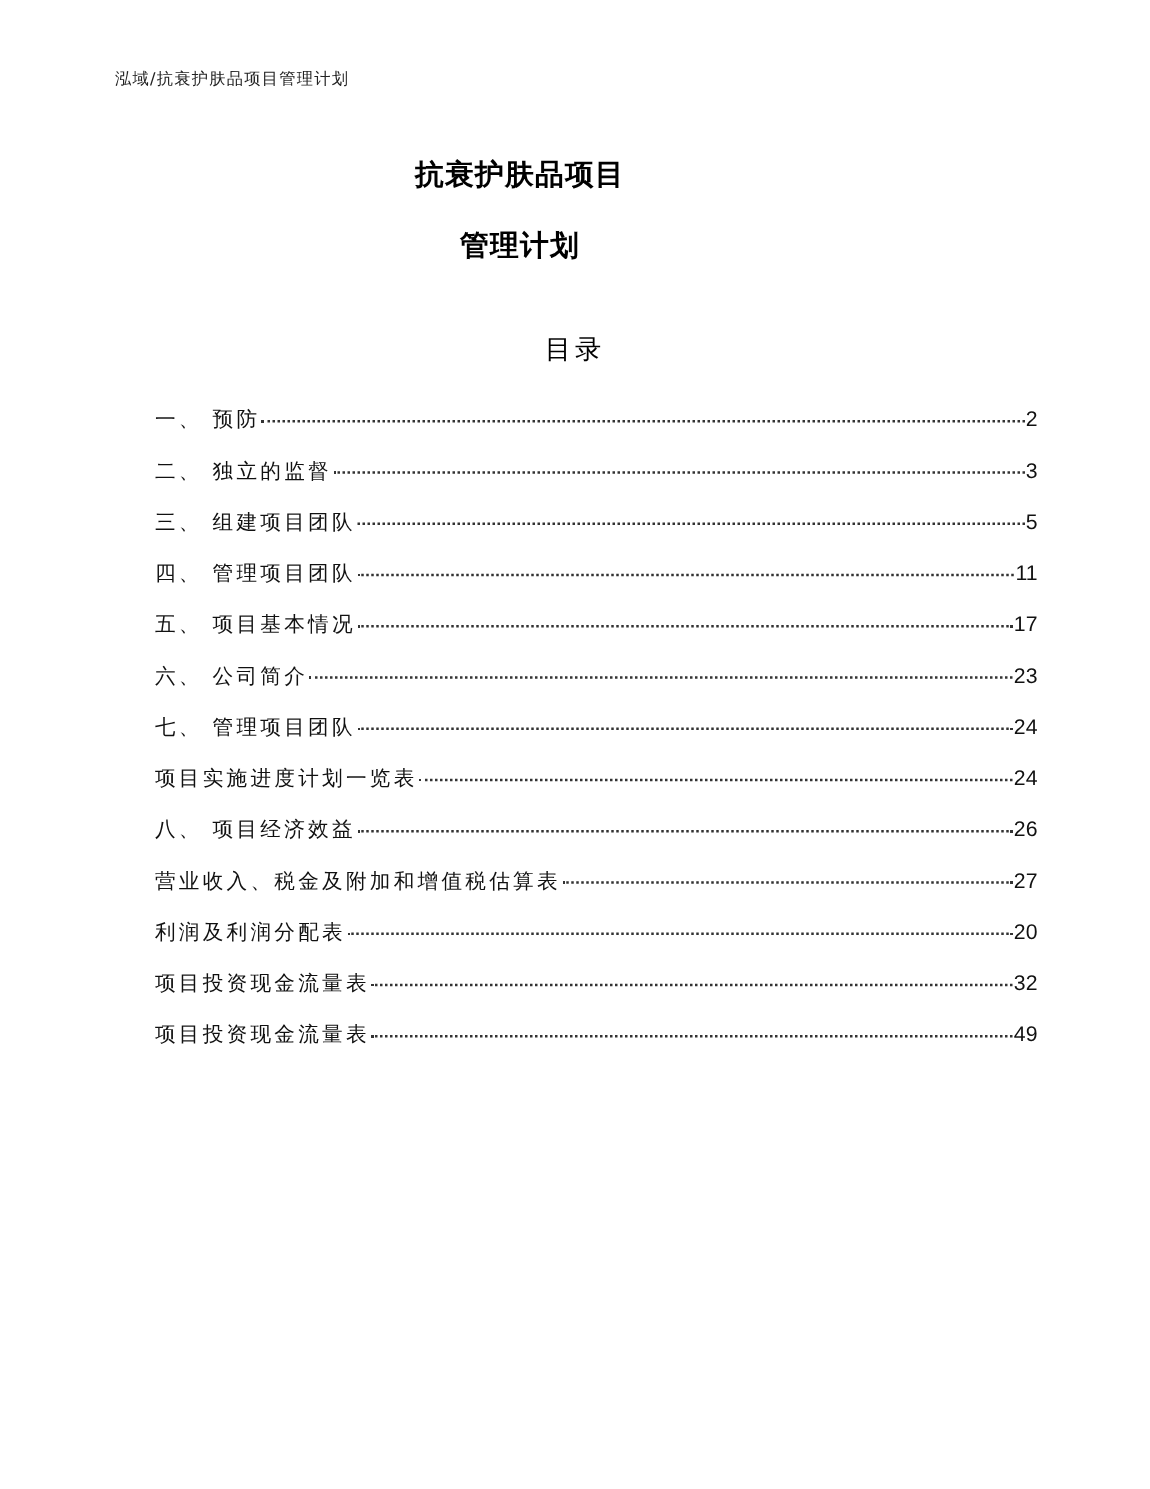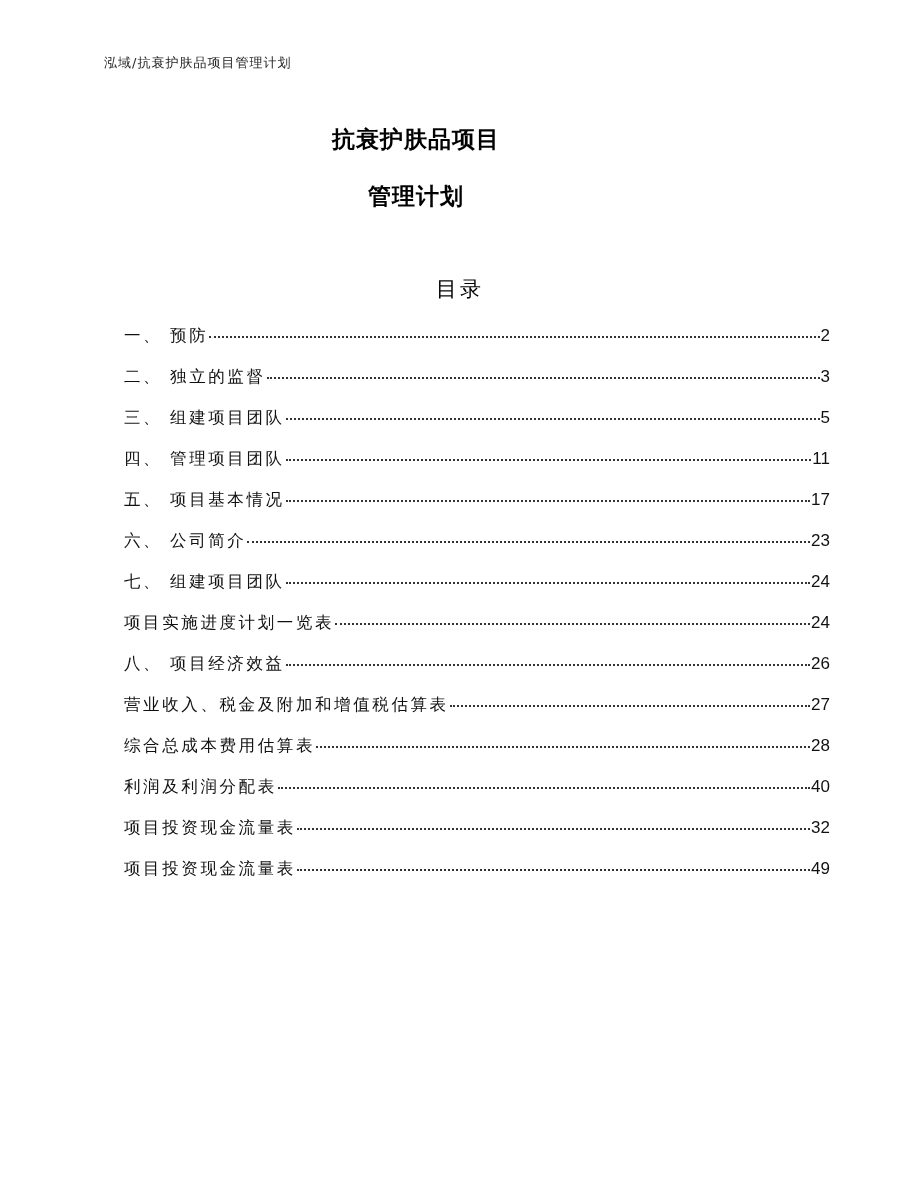--- a/index.html
+++ b/index.html
@@ -1,24 +1,24 @@
 <!DOCTYPE html>
 <html><head>
 <meta charset="utf-8">
 <style>
   html, body { margin: 0; padding: 0; background: #ffffff; }
   body { width: 920px; height: 1191px; position: relative; overflow: hidden;
          font-family: "DejaVu Sans", sans-serif; color: #000; }
-  .running-header { position: absolute; left: 104px; top: 54px; font-size: 13px;
+  .running-header { position: absolute; left: 92px; top: 54px; font-size: 13px;
          letter-spacing: 1px; color: #222; }
   .title { position: absolute; left: 0; width: 832px; text-align: center;
          font-weight: bold; font-size: 23px; letter-spacing: 1px; }
   .title1 { top: 124px; }
   .title2 { top: 181px; }
-  .toc-heading { position: absolute; left: 0; width: 920px; top: 275px; text-align: center;
+  .toc-heading { position: absolute; left: 0; width: 920px; top: 265px; text-align: center;
          font-size: 21px; letter-spacing: 3px; }
   .toc { position: absolute; left: 124px; top: 325px; width: 706px; margin: 0; padding: 0; list-style: none; }
   .toc-item { display: flex; align-items: baseline; height: 41px; font-size: 16.5px; text-align: center; }
   .toc-label { white-space: nowrap; letter-spacing: 2.6px; color: #111; }
   .toc-dots { flex: 1; overflow: hidden; white-space: nowrap; margin: 0 1px;
          border-bottom: 2px dotted #333; transform: translateY(-3px); height: 0; }
   .toc-page { font-family: "Liberation Sans", sans-serif; font-size: 17px; color: #111; white-space: nowrap; }
 </style>
 </head>
 <body>
@@ -55,48 +55,43 @@
       <span class="toc-label">五、 项目基本情况</span>
       <span class="toc-dots"></span>
       <span class="toc-page">17</span>
     </li>
   <li class="toc-item">
       <span class="toc-label">六、 公司简介</span>
       <span class="toc-dots"></span>
       <span class="toc-page">23</span>
     </li>
   <li class="toc-item">
-      <span class="toc-label">七、 组建项目团队</span>
+      <span class="toc-label">七、 管理项目团队</span>
       <span class="toc-dots"></span>
       <span class="toc-page">24</span>
     </li>
   <li class="toc-item">
       <span class="toc-label">项目实施进度计划一览表</span>
       <span class="toc-dots"></span>
       <span class="toc-page">24</span>
     </li>
   <li class="toc-item">
       <span class="toc-label">八、 项目经济效益</span>
       <span class="toc-dots"></span>
       <span class="toc-page">26</span>
     </li>
   <li class="toc-item">
       <span class="toc-label">营业收入、税金及附加和增值税估算表</span>
       <span class="toc-dots"></span>
       <span class="toc-page">27</span>
     </li>
   <li class="toc-item">
-      <span class="toc-label">综合总成本费用估算表</span>
-      <span class="toc-dots"></span>
-      <span class="toc-page">28</span>
-    </li>
-  <li class="toc-item">
       <span class="toc-label">利润及利润分配表</span>
       <span class="toc-dots"></span>
-      <span class="toc-page">40</span>
+      <span class="toc-page">20</span>
     </li>
   <li class="toc-item">
       <span class="toc-label">项目投资现金流量表</span>
       <span class="toc-dots"></span>
       <span class="toc-page">32</span>
     </li>
   <li class="toc-item">
       <span class="toc-label">项目投资现金流量表</span>
       <span class="toc-dots"></span>
       <span class="toc-page">49</span>

